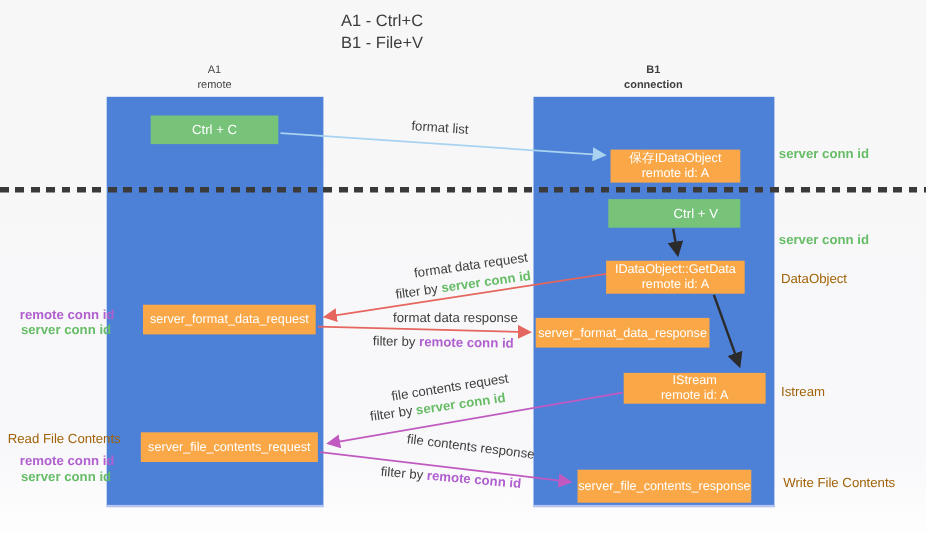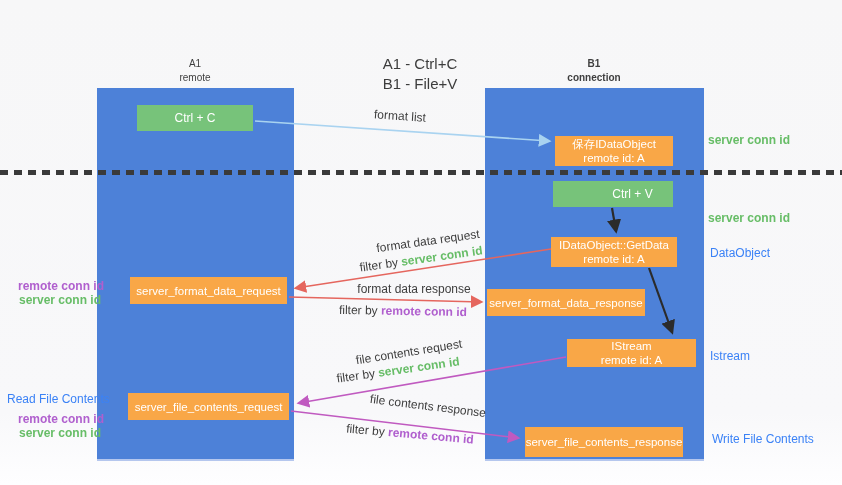--- a/index.html
+++ b/index.html
@@ -7,23 +7,22 @@
   body {
     font-family:"Liberation Sans", sans-serif;
     position:relative;
     background:linear-gradient(180deg,#f7f7f8 0%,#f8f8fa 85%,#fefeff 100%);
     overflow:hidden;
     color:#3f3f3f;
   }
   .abs { position:absolute; }
   .title {
     left:310px; top:10px; width:220px;
-    text-align:center; font-size:15px; line-height:20px; color:#3c3c3c;
+    font-size:15px; line-height:20px; color:#3c3c3c;
     z-index:5;
-    margin-top:44px;
   }
   .lane-header {
     text-align:center; font-size:10px; line-height:14px; color:#3f3f3f; z-index:5;
   }
   .lane {
     background:#4d81d8;
     border-bottom:2px solid #b5c7ee;
     z-index:1;
   }
   .lane-a { left:97px; top:88px; width:197px; height:373px; }
@@ -40,21 +39,21 @@
   .node-green { background:#77c37a; font-size:12px; }
   .node-orange { background:#f9a747; font-size:11.5px; line-height:14px; }
   .edge-label {
     z-index:5; white-space:nowrap; font-size:12px; color:#3e3e3e;
     transform-origin:center center;
   }
   .center { transform:translate(-50%,-50%); }
   .green-txt { color:#67bd67; font-weight:bold; }
   .purple-txt { color:#b05fce; font-weight:bold; }
   .side-label { z-index:5; font-size:12px; white-space:nowrap; }
-  .side-dark { color:#3b82f6; }
+  .side-dark { color:#a16207; }
   .side-stack { text-align:center; line-height:14px; font-weight:bold; }
 </style>
 </head>
 <body>
 
 <div class="abs title">
   <div>A1 - Ctrl+C</div>
   <div>B1 - File+V</div>
 </div>
 

